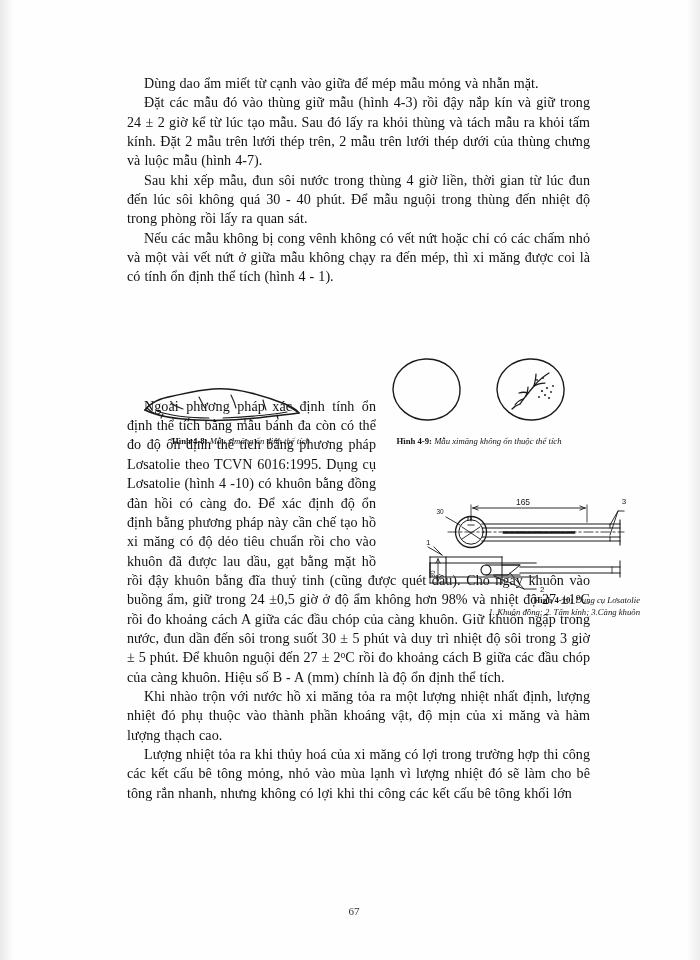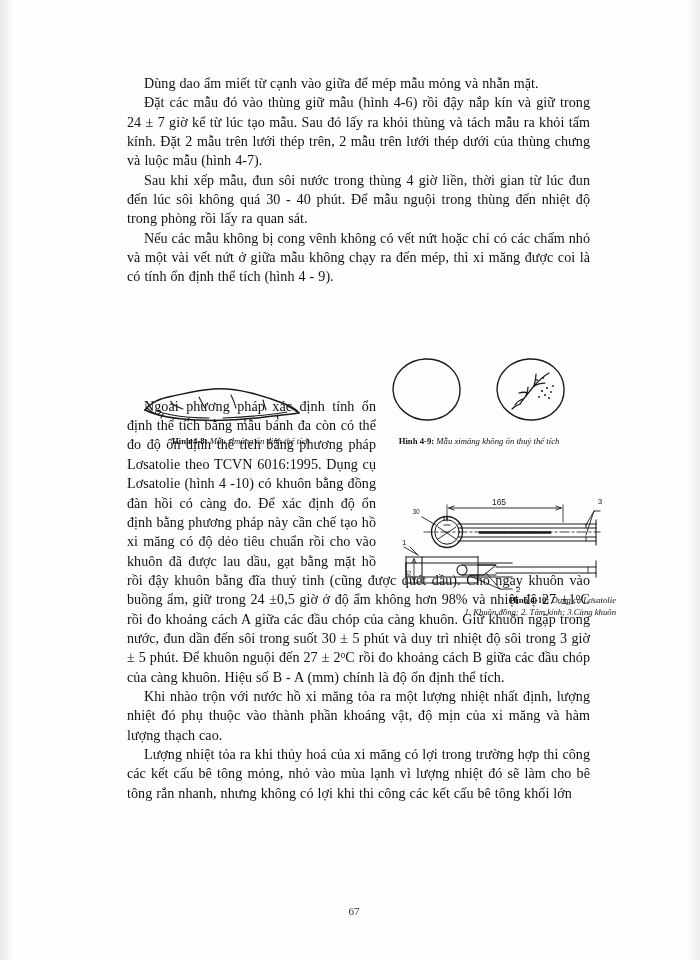--- a/index.html
+++ b/index.html
@@ -100,21 +100,21 @@
     font-size: 8.7px;
     line-height: 11px;
     white-space: nowrap;
   }
   .fig-cap b { font-weight: bold; font-style: normal; }
   .fig-cap i { font-style: italic; }
 
   
   #figure-410 {
     position: absolute;
-    left: 400px;
+    left: 424px;
     top: 477px;
     width: 208px;
     height: 150px;
   }
   #fig410-art {
     position: absolute;
     left: 0;
     top: 0;
     width: 208px;
     height: 118px;
@@ -156,23 +156,23 @@
 <body>
 
 <div id="page">
 
   <div class="scan-edge-left"></div>
   <div class="scan-edge-right"></div>
 
   <div id="content">
 
     <p class="para">Dùng dao ẩm miết từ cạnh vào giữa để mép mẫu mỏng và nhẵn mặt.</p>
-    <p class="para">Đặt các mẫu đó vào thùng giữ mẫu (hình 4-6) rồi đậy nắp kín và giữ trong 24 ± 7 giờ kể từ lúc tạo mẫu. Sau đó lấy ra khỏi thùng và tách mẫu ra khỏi tấm kính. Đặt 2 mẫu trên lưới thép trên, 2 mẫu trên lưới thép dưới của thùng chưng và luộc mẫu (hình 4-7).</p>
+    <p class="para">Đặt các mẫu đó vào thùng giữ mẫu (hình 4-3) rồi đậy nắp kín và giữ trong 24 ± 2 giờ kể từ lúc tạo mẫu. Sau đó lấy ra khỏi thùng và tách mẫu ra khỏi tấm kính. Đặt 2 mẫu trên lưới thép trên, 2 mẫu trên lưới thép dưới của thùng chưng và luộc mẫu (hình 4-7).</p>
     <p class="para">Sau khi xếp mẫu, đun sôi nước trong thùng 4 giờ liền, thời gian từ lúc đun đến  lúc sôi không quá 30 - 40 phút. Để mẫu nguội trong thùng đến nhiệt độ trong phòng rồi lấy ra quan sát.</p>
-    <p class="para">Nếu các mẫu không bị cong vênh không có vết nứt hoặc chỉ có các chấm nhỏ và một vài vết nứt ở giữa mẫu không chạy ra đến mép, thì xi măng được coi là có tính ổn định thể tích (hình 4 - 9).</p>
+    <p class="para">Nếu các mẫu không bị cong vênh không có vết nứt hoặc chỉ có các chấm nhỏ và một vài vết nứt ở giữa mẫu không chạy ra đến mép, thì xi măng được coi là có tính ổn định thể tích (hình 4 - 1).</p>
 
     <div style="height:110px"></div>
 
     <p class="para"><span class="fig-float"></span><span>Ngoài phương pháp xác định tính ổn định thể tích bằng mẫu bánh đa còn có thể đo độ ổn định thể tích bằng phương pháp Lơsatolie theo TCVN 6016:1995. Dụng cụ Lơsatolie (hình 4 -10) có khuôn bằng đồng đàn hồi có càng đo. Để xác định độ ổn định bằng phương pháp này cần chế tạo hồ xi măng có độ dẻo tiêu chuẩn rồi cho vào khuôn đã được lau dầu, gạt bằng mặt hồ rồi đậy khuôn bằng đĩa thuỷ tinh (cũng được quét dầu). Cho ngay khuôn vào buồng ẩm, giữ trong 24 ±0,5 giờ ở độ ẩm không hơn 98% và nhiệt độ 27 ±1</span><sup class="deg">o</sup><span>C rồi đo khoảng cách A giữa các đầu chóp của càng khuôn. Giữ khuôn ngập trong nước, đun dần đến sôi trong suốt 30 ± 5 phút và duy trì nhiệt độ sôi trong 3 giờ ± 5 phút. Để khuôn nguội đến 27 ± 2</span><sup class="deg">o</sup><span>C rồi đo khoảng cách B giữa các đầu chóp của càng khuôn. Hiệu số B - A (mm) chính là độ ổn định thể tích.</span></p>
 
 
     <p class="para">Khi nhào trộn với nước hồ xi măng tỏa ra một lượng nhiệt nhất định, lượng nhiệt đó phụ thuộc vào thành phần khoáng vật, độ mịn của xi măng và hàm lượng thạch cao.</p>
     <p class="para">Lượng nhiệt tỏa ra khi thủy hoá  của xi măng có lợi trong trường hợp thi công các kết cấu bê tông mỏng, nhỏ vào mùa lạnh vì lượng nhiệt đó sẽ làm cho bê tông rắn nhanh, nhưng không có lợi khi thi công các kết cấu bê tông khối lớn</p>
 
   </div>
@@ -233,21 +233,21 @@
                 <circle cx="186" cy="44" r="0.9"></circle>
               <circle cx="174" cy="49" r="0.9"></circle>
                 <circle cx="184" cy="50" r="1.0"></circle>
               <circle cx="172" cy="32" r="0.9"></circle>
                 <circle cx="178" cy="30" r="0.9"></circle>
               <circle cx="188" cy="38" r="0.9"></circle>
             </g>
           </g>
         </svg>
       </div>
-      <div class="fig-cap"><b>Hình 4-9:</b> <i>Mẫu ximăng không ổn thuỷ thể tích</i></div>
+      <div class="fig-cap"><b>Hình 4-9:</b> <i>Mẫu ximăng không ổn thuộc thể tích</i></div>
     </div>
   </div>
 
   <div id="figure-410">
     <div id="fig410-art">
       <svg viewBox="0 0 208 118" width="208" height="118" aria-hidden="true">
         <g fill="none" stroke="#1a1a1a" stroke-width="1" stroke-linecap="square" stroke-linejoin="miter">
 
           <circle cx="47" cy="55" r="15.5" stroke-width="1.3"></circle>
           <circle cx="47" cy="55" r="12.2" stroke-width="1"></circle>

